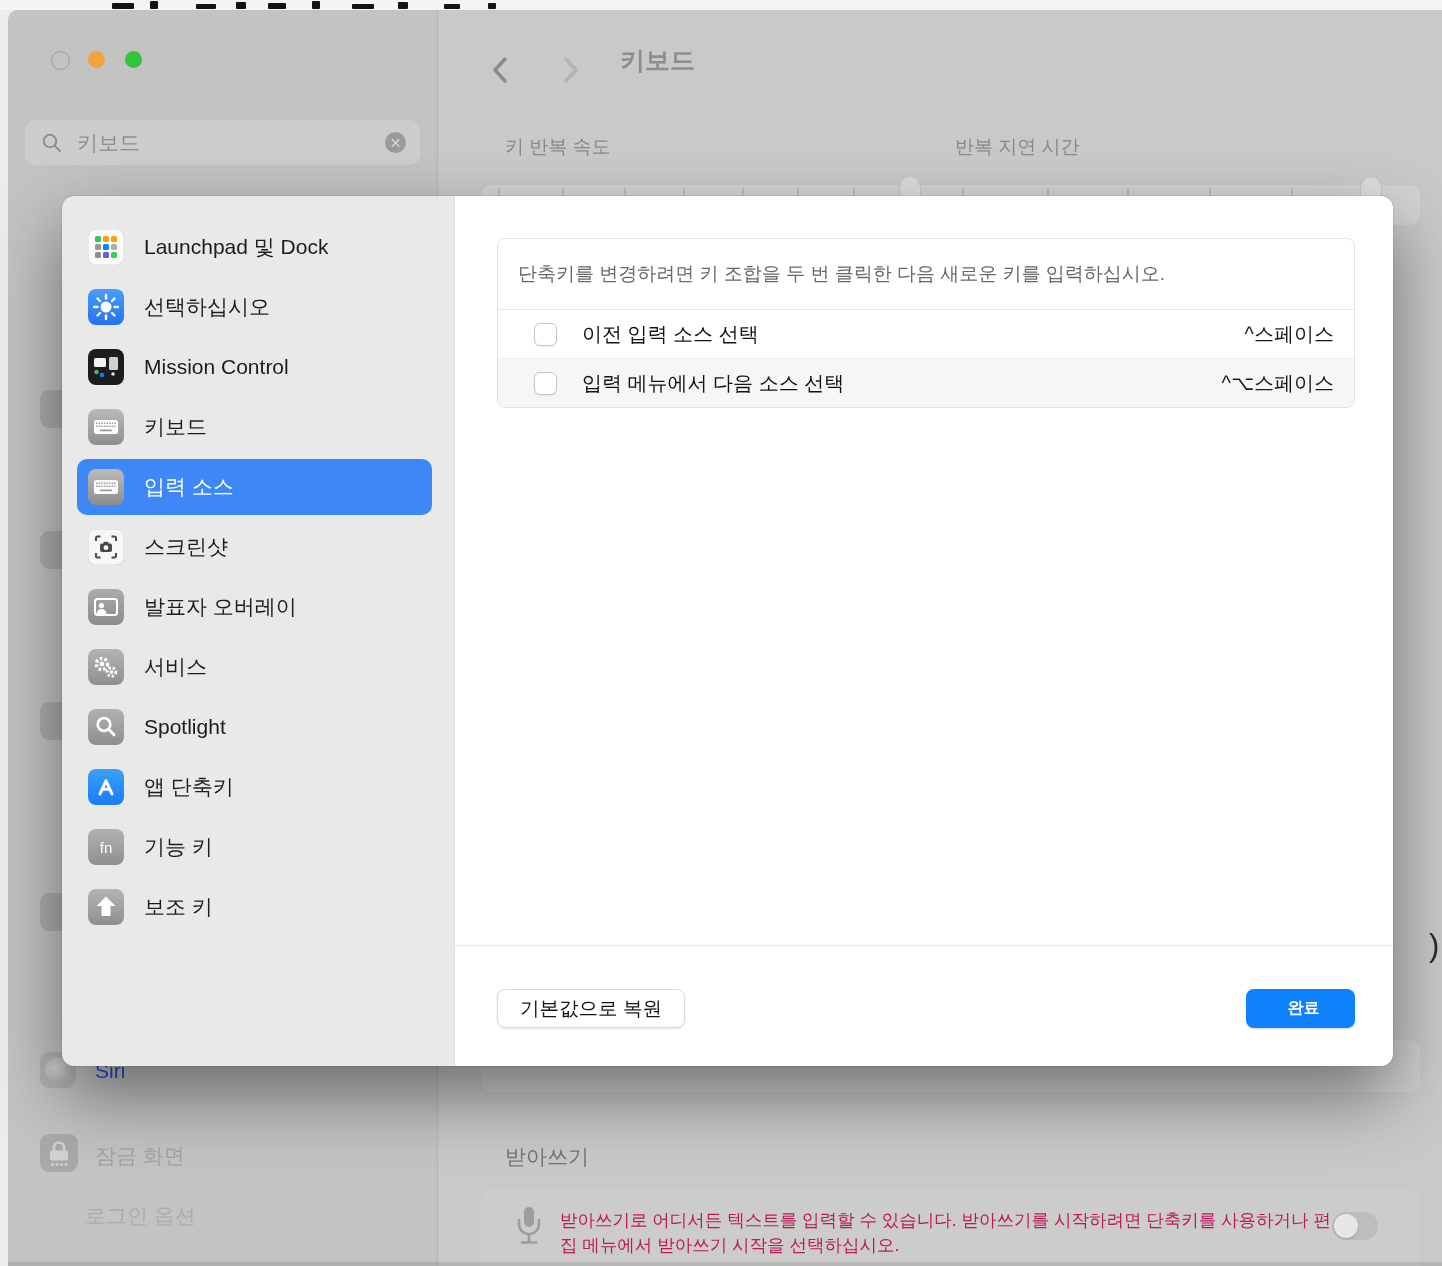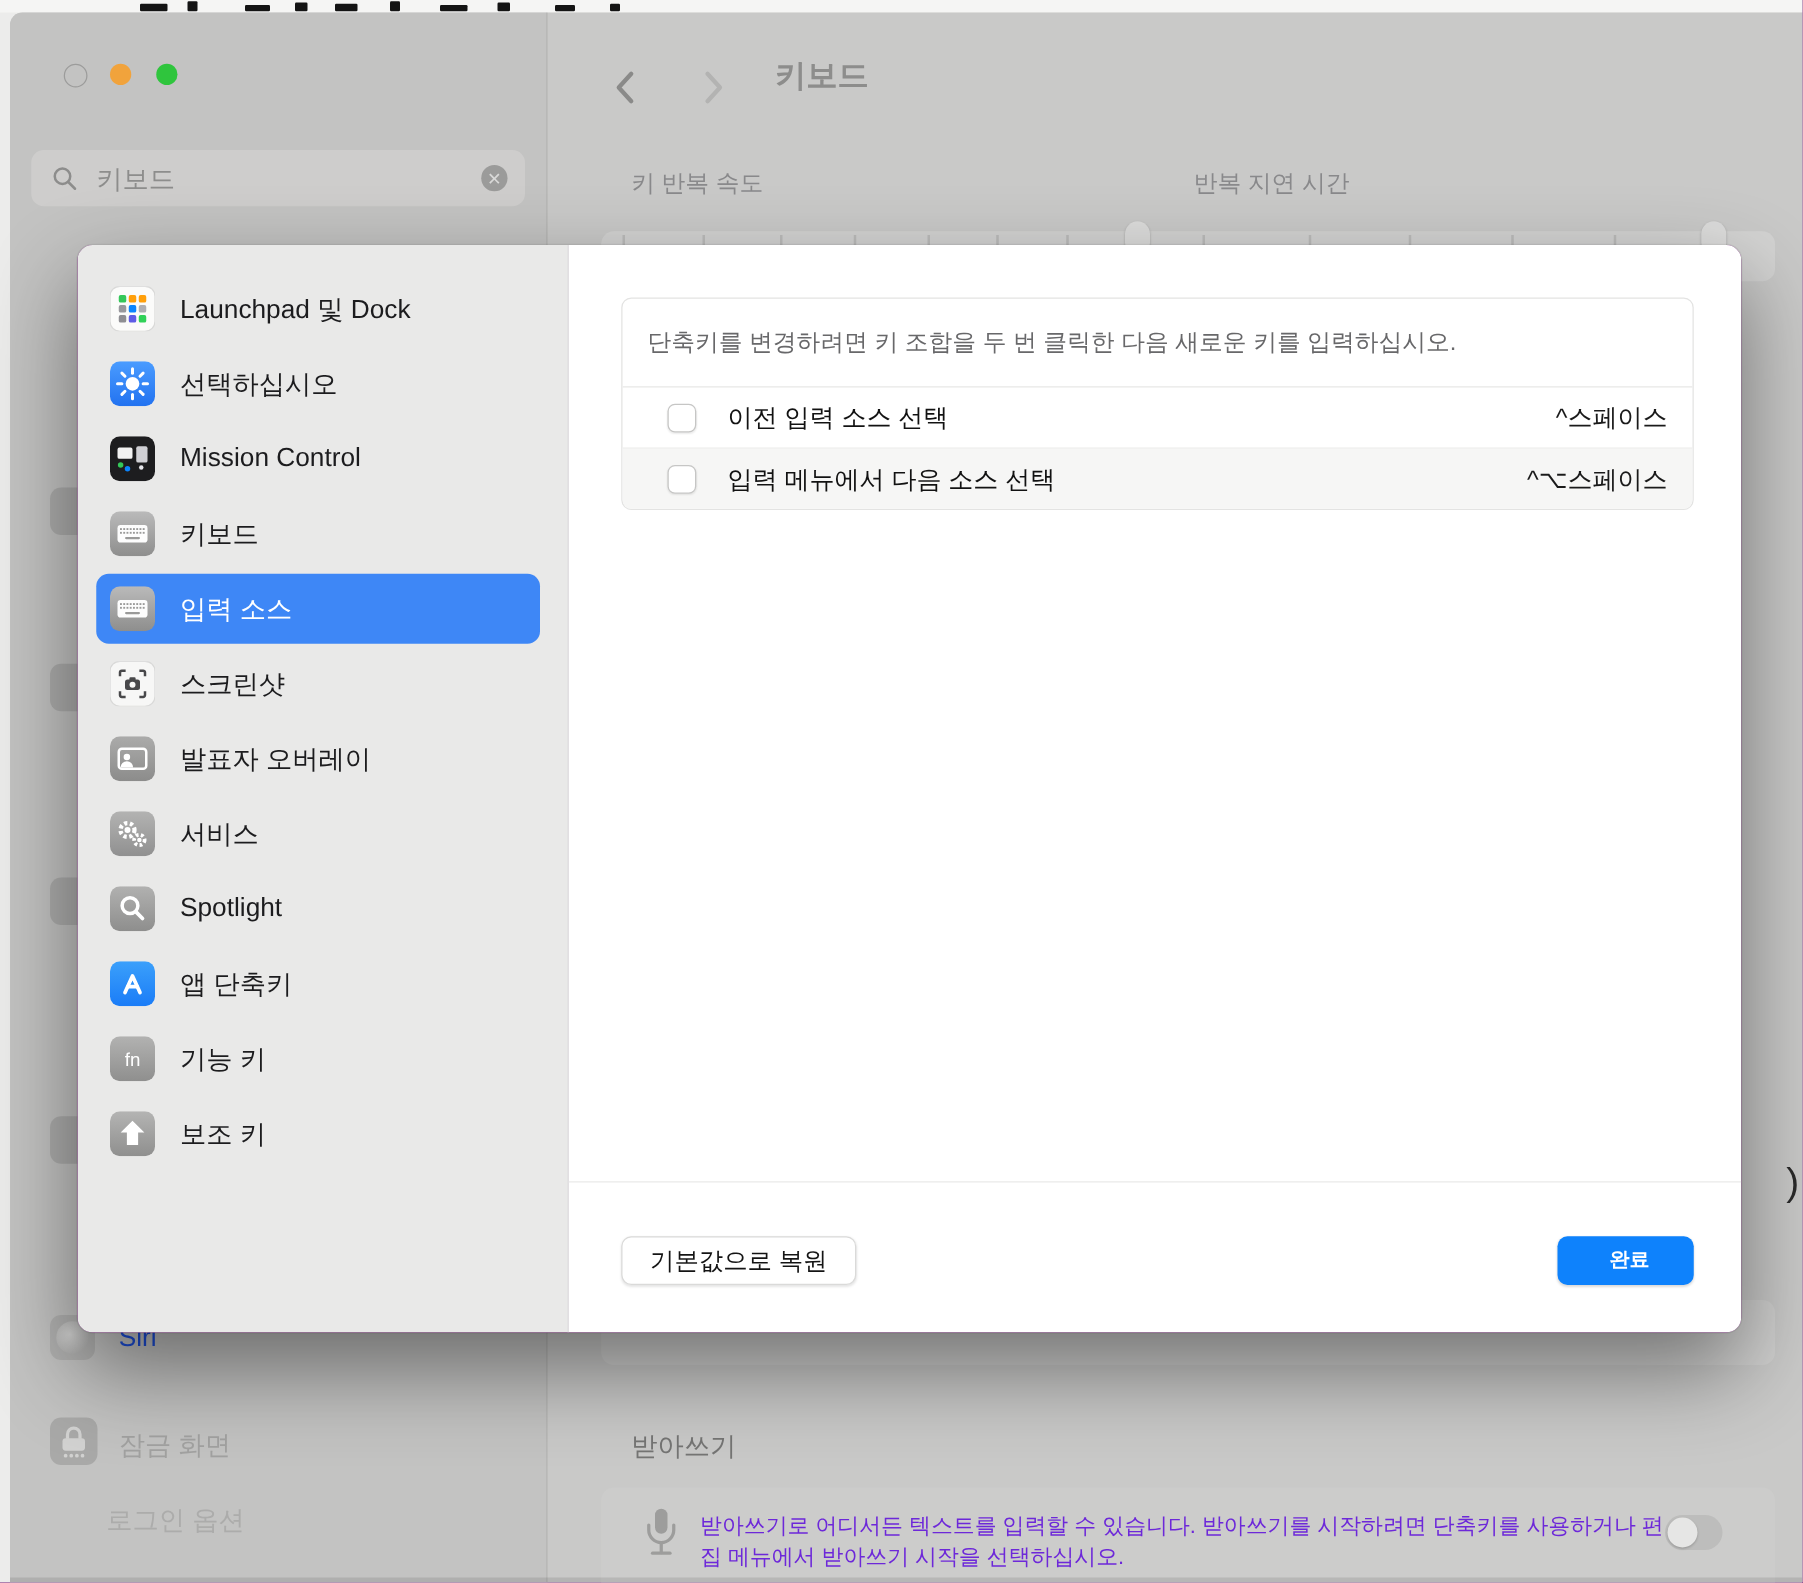--- a/index.html
+++ b/index.html
@@ -58,34 +58,34 @@
   .siri-label{position:absolute;left:87px;top:1049px;font-size:21px;color:#1d4ed8;}
   .lock-icon{position:absolute;left:32px;top:1124px;width:38px;height:38px;border-radius:9px;
     background:#a9a9a8;}
   .lock-label{position:absolute;left:87px;top:1132px;font-size:21px;color:#a2a2a1;}
   .login-label{position:absolute;left:77px;top:1192px;font-size:21px;color:#acacab;}
 
   .dict-heading{position:absolute;left:497px;top:1133px;font-size:21px;font-weight:normal;color:#757574;}
   .dict-card{position:absolute;left:473px;top:1180px;width:939px;height:86px;
     background:#cccccb;border-radius:10px;}
   .dict-text{position:absolute;left:79px;top:18px;width:780px;
-    font-size:17.5px;line-height:25px;color:#6d28d9;}
+    font-size:17.5px;line-height:25px;color:#be185d;}
   .dict-mic{position:absolute;left:34px;top:14px;}
   .dict-toggle{position:absolute;right:42px;top:22px;width:46px;height:28px;border-radius:14px;
     background:#bdbdbc;}
   .dict-toggle .toggle-knob{position:absolute;left:2px;top:2px;width:24px;height:24px;border-radius:50%;
     background:#e6e6e5;box-shadow:0 1px 2px rgba(0,0,0,.2);}
 
   .edge-glyph{position:absolute;left:1421px;top:918px;font-size:31px;color:#2a2a2a;}
 
   .bottom-shade{position:absolute;left:0;bottom:0;width:100%;height:4px;background:rgba(0,0,0,.10);}
 
   
   .modal{left:62px;top:196px;width:1331px;height:870px;border-radius:12px;
-    display:flex;overflow:hidden;background:#701a75;
+    display:flex;overflow:hidden;background:#d946ef;
     box-shadow:0 30px 70px rgba(0,0,0,.45), 0 0 0 1px rgba(0,0,0,.06);}
   .modal-sidebar{width:393px;background:#e9e9e8;border-right:1px solid #dededd;
     padding-top:23px;box-sizing:border-box;flex:none;}
   .side-item{height:56px;margin:0 22px 4px 15px;border-radius:10px;
     display:flex;align-items:center;padding-left:11px;gap:20px;}
   .side-item.selected{background:var(--selection-blue,#3e87f6);}
   .side-item .label{font-size:21px;color:#1c1c1e;}
   .side-item.selected .label{color:#ffffff;}
   .side-icon{width:36px;height:36px;flex:none;display:flex;}
 

